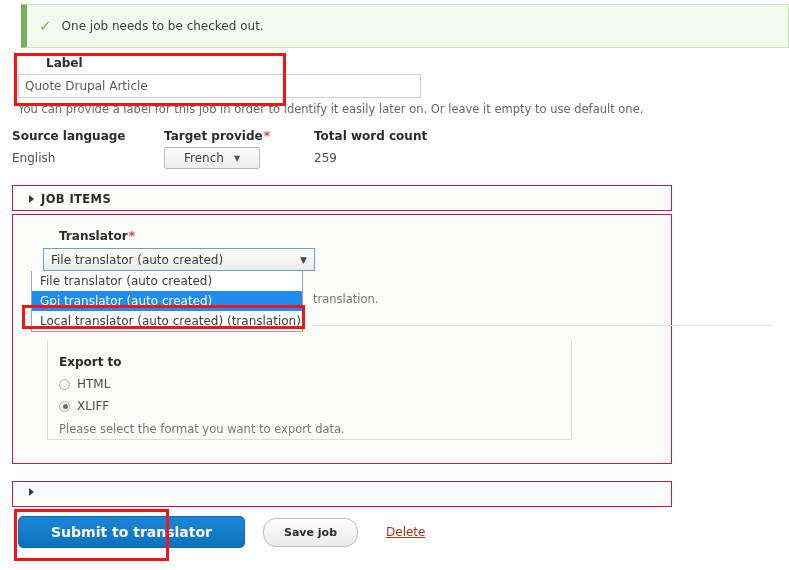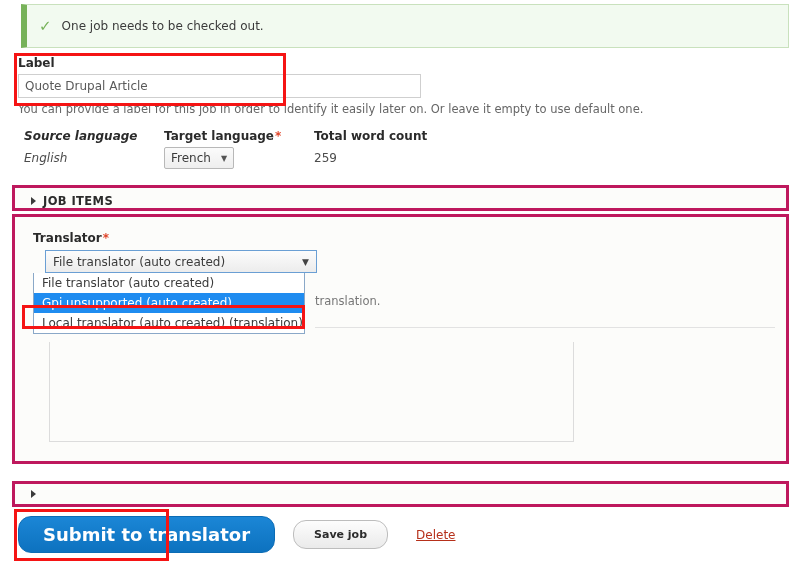--- a/index.html
+++ b/index.html
@@ -23,21 +23,21 @@
     display: flex; align-items: center;
     padding-left: 12px;
   }
   .status-check {
     color: #77b259; font-size: 15px; font-weight: bold;
     margin-right: 10px; line-height: 1;
   }
 
   
   .field-label {
-    font-weight: bold; color: #2b2b2b; font-size: 12px;
+    font-weight: bold; color: #2b2b2b; font-size: 12px; margin-left: 28px;
   }
   .req-star { color: #e0452a; font-size: 12px; font-weight: bold; margin-left:1px;}
 
   .label-block { position: absolute; left: 18px; top: 56px; }
   .text-input {
     width: 403px; height: 24px;
     border: 1px solid #cfcfcf;
     background: #fff;
     font-family: "DejaVu Sans", "Liberation Sans", sans-serif;
     font-size: 12px; color: #5a5a5a;
@@ -53,28 +53,28 @@
   .lang-row { position:absolute; left:12px; top:129px; width: 600px; }
   .lang-col { position: absolute; top:0; }
   .lang-col .head { font-weight:bold; color:#2b2b2b; font-size:12px; white-space:nowrap;}
   .lang-col .val { color:#4c4c4c; font-size:12px; margin-top:8px;}
   .sel-box {
     margin-top:4px;
     display:inline-flex; align-items:center; justify-content:space-between;
     min-width: 70px; height:22px;
     border:1px solid #b8b8b8; border-radius:2px;
     background: linear-gradient(#fbfbfb,#eeeeee);
-    padding: 0 6px; font-size:12px; color:#3b3b3b;
+    padding: 0 19px; font-size:12px; color:#3b3b3b;
   }
   .sel-box .caret { margin-left:10px; font-size:8px; color:#555; }
 
   
   .fs {
-    position:absolute; left:12px; width:777px;
-    border:3px solid #be185d; background:#fcfcfa;
+    position:absolute; left:12px; width:660px;
+    border:1px solid #be185d; background:#fcfcfa;
   }
   .fs-legend {
     font-weight:bold; font-size:11.5px; letter-spacing:.4px;
     color:#2b2b2b; padding:8px 10px 8px 16px;
     display:flex; align-items:center;
   }
   .tri {
     display:inline-block; width:0; height:0;
     border-left:5px solid #3b3b3b;
     border-top:4px solid transparent; border-bottom:4px solid transparent;
@@ -143,23 +143,23 @@
   }
 
   #fs-jobitems { top:185px; height:26px; }
   #fs-messages { top:481px; height:26px; }
   #fs-jobitems .fs-legend, #fs-messages .fs-legend { padding:6px 10px 6px 16px; }
 
   
   .actions { position:absolute; left:18px; top:516px; display:flex; align-items:center; }
   .btn-primary {
     background: linear-gradient(#1b86d6,#0d72bf);
-    color:#fff; font-weight:bold; font-size:18px;
-    border:1px solid #0b6cb5; border-radius:13px;
-    padding: 7px 24px; cursor:pointer;
+    color:#fff; font-weight:bold; font-size:14px;
+    border:1px solid #0b6cb5; border-radius:5px;
+    padding: 7px 32px; cursor:pointer;
     font-family:"DejaVu Sans","Liberation Sans",sans-serif;
   }
   .btn-secondary {
     background: linear-gradient(#fdfdfd,#eaeaea);
     color:#2b2b2b; font-weight:bold; font-size:11px;
     border:1px solid #bdbdbd; border-radius:13px;
     padding: 7px 20px; cursor:pointer; margin-left:18px;
     font-family:"DejaVu Sans","Liberation Sans",sans-serif;
   }
   .link-delete {
@@ -186,27 +186,27 @@
     <span>One job needs to be checked out.</span>
   </div>
 
   <div class="label-block">
     <div class="field-label">Label</div>
     <input class="text-input" type="text" value="Quote Drupal Article" style="">
     <div class="desc">You can provide a label for this job in order to identify it easily later on. Or leave it empty to use default one.</div>
   </div>
 
   <div class="lang-row">
-    <div class="lang-col" style="left:12px;font-style:italic;">
+    <div class="lang-col" style="left:0px;">
       <div class="head">Source language</div>
       <div class="val">English</div>
     </div>
     <div class="lang-col" style="left:152px;">
       <div class="head">
-        <span>Target language</span><span class="req-star">*</span>
+        <span>Target provide</span><span class="req-star">*</span>
       </div>
       <div class="sel-box">
         <span>French</span>
         <span class="caret">▼</span>
       </div>
     </div>
     <div class="lang-col" style="left:302px;">
       <div class="head">Total word count</div>
       <div class="val">259</div>
     </div>
@@ -226,32 +226,47 @@
         <span>Translator</span><span class="req-star">*</span>
       </div>
 
       <div class="tr-select-wrap" style="margin-top:5px;">
         <div class="tr-select">
           <span>File translator (auto created)</span>
           <span class="caret">▼</span>
         </div>
         <div class="tr-options">
           <div class="tr-opt">File translator (auto created)</div>
-          <div class="tr-opt sel">Gpi unsupported (auto created)</div>
+          <div class="tr-opt sel">Gpi translator (auto created)</div>
           <div class="tr-opt">Local translator (auto created) (translation)</div>
         </div>
       </div>
 
       <div class="tr-desc" style="left:300px; top:77px;">translation.</div>
 
       <div class="divider" style="top:110px; left:300px; width:460px;"></div>
     </div>
 
     <div class="inner-fs"></div>
 
+    <div class="export-block">
+      <div class="export-title">Export to</div>
+
+      <div class="radio-line">
+        <span class="radio"></span>
+        <span class="radio-lbl">HTML</span>
+      </div>
+
+      <div class="radio-line">
+        <span class="radio on"></span>
+        <span class="radio-lbl">XLIFF</span>
+      </div>
+
+      <div class="export-desc">Please select the format you want to export data.</div>
+    </div>
   </div>
 
   <div class="fs" id="fs-messages">
     <div class="fs-legend">
       <span class="tri"></span>
     </div>
   </div>
 
   <div class="actions">
     <button class="btn-primary">Submit to translator</button>

